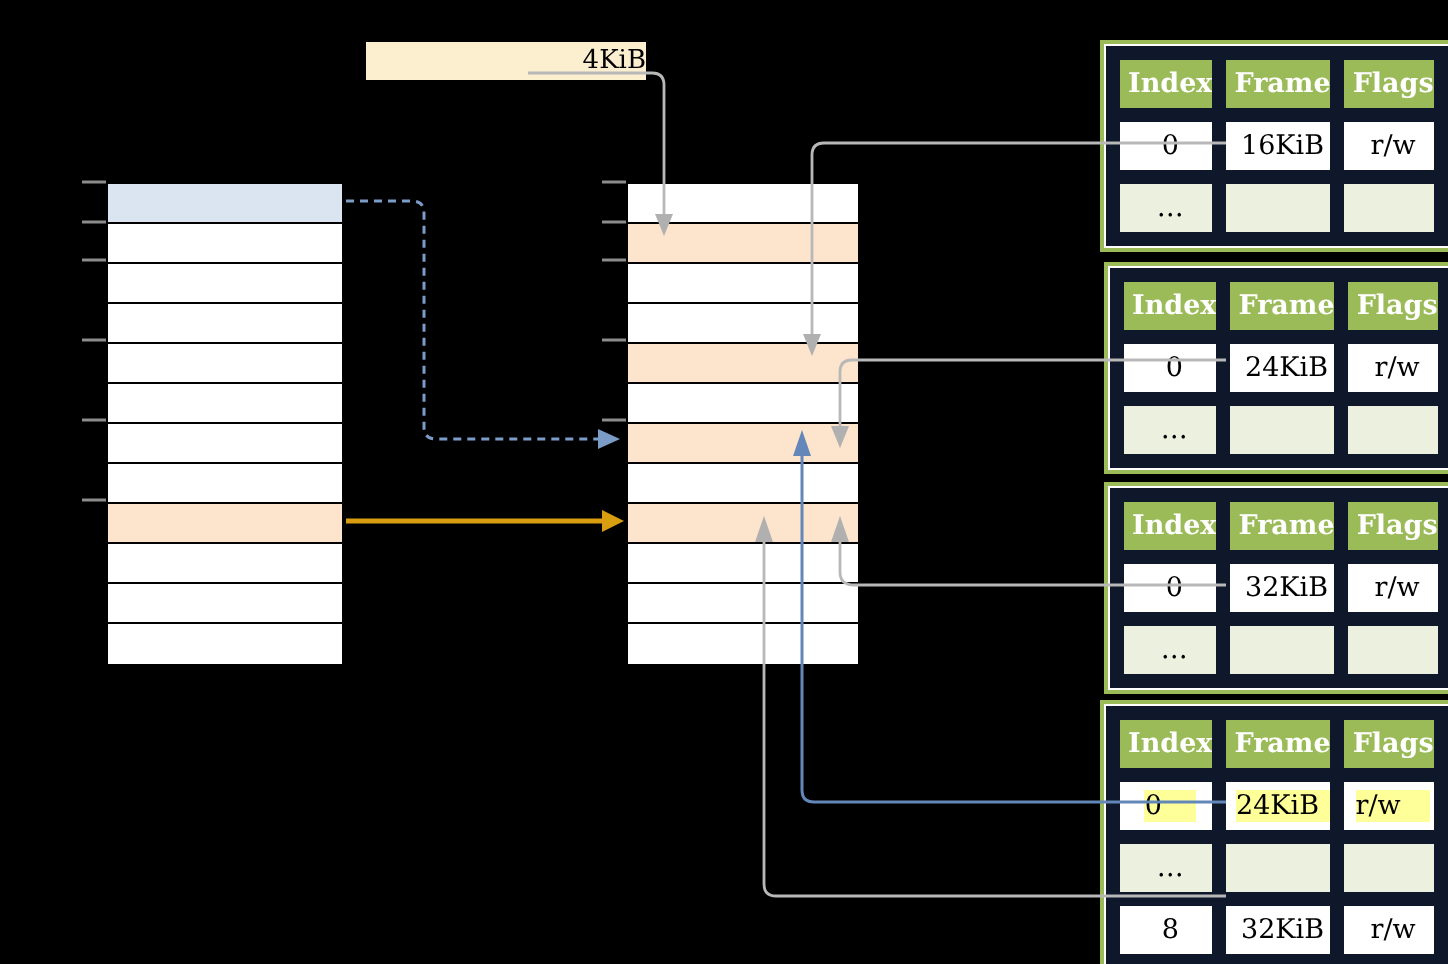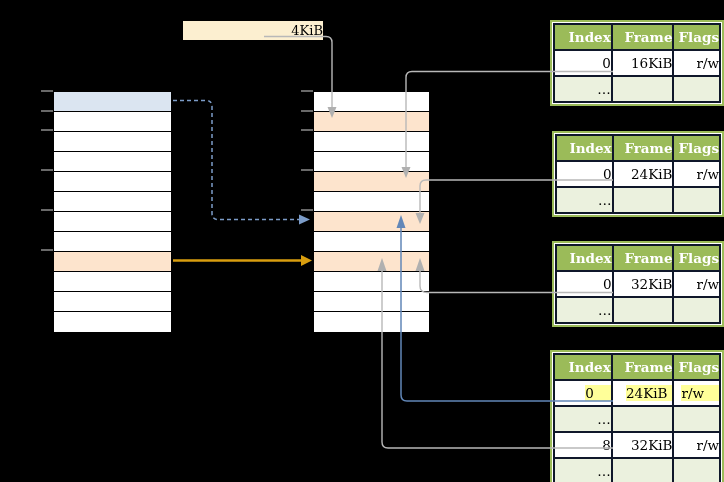--- a/index.html
+++ b/index.html
@@ -15,22 +15,22 @@
   #left-stack{left:53px;top:91px;width:117px;}
   #mid-stack{left:313px;top:91px;width:115px;}
 
   
   #size-label{position:absolute;left:183px;top:21px;width:120px;height:19px;
     background:#FCEFD0;color:#000;font-size:13px;line-height:19px;text-align:right;padding-left:20px;}
 
   
   .tblwrap{position:absolute;border:2px solid #9BBB59;background:#fff;padding:1px;}
   .tblwrap table{border-collapse:collapse;font-size:13.5px;table-layout:fixed;}
-  .tblwrap th,.tblwrap td{border:2px solid #0f172a;height:24px;padding:0 0 0 4px;
-    overflow:hidden;white-space:nowrap;text-align:right;font-weight:normal;color:#000;}
+  .tblwrap th,.tblwrap td{border:7px solid #0f172a;height:24px;padding:0 0 0 4px;
+    overflow:hidden;white-space:nowrap;text-align:center;font-weight:normal;color:#000;}
   .tblwrap th{background:#9BBB59;color:#fff;font-weight:bold;}
   .c-index{width:52px;} .c-frame{width:56px;} .c-flags{width:40px;}
   tr.alt td{background:#EBF1DE;}
   #table-1{left:550px;top:20px;}
   #table-2{left:552px;top:131px;}
   #table-3{left:552px;top:241px;}
   #table-4{left:550px;top:350px;}
   .hl{background:#FFFF99;}
   .hl.p1{padding-right:17px;} .hl.p2{padding-right:5px;} .hl.p3{padding-right:15px;}
 

